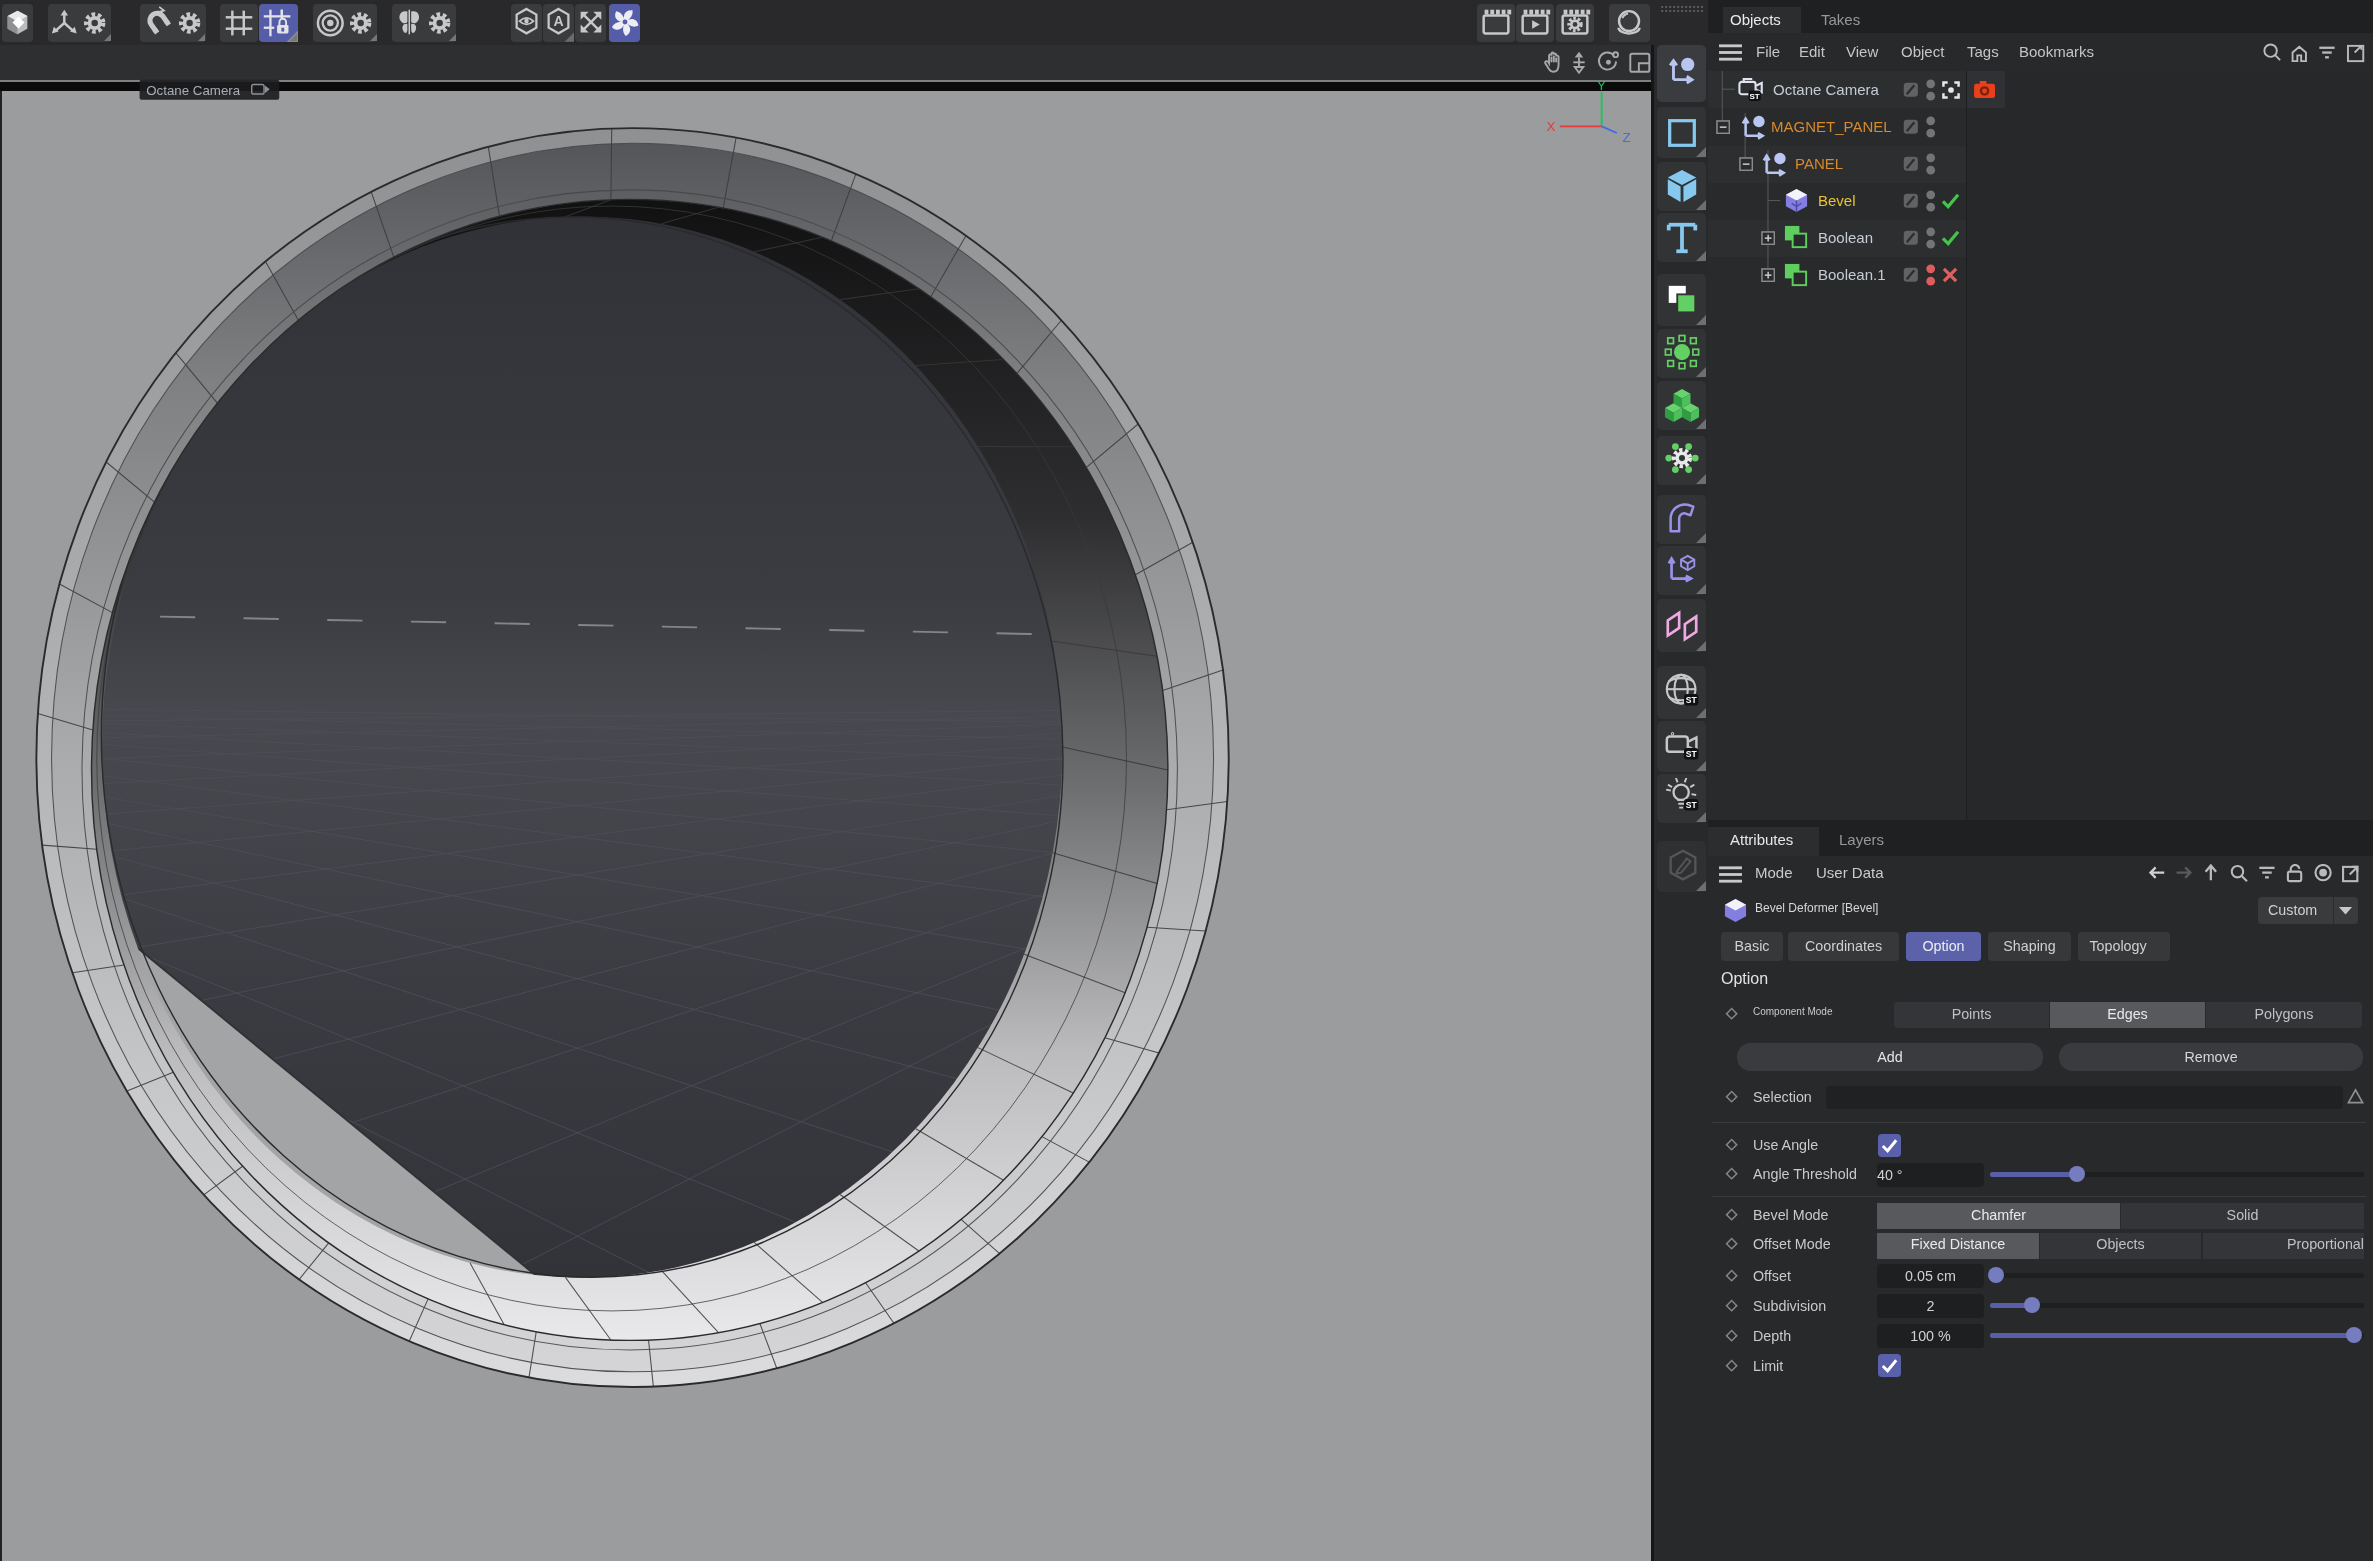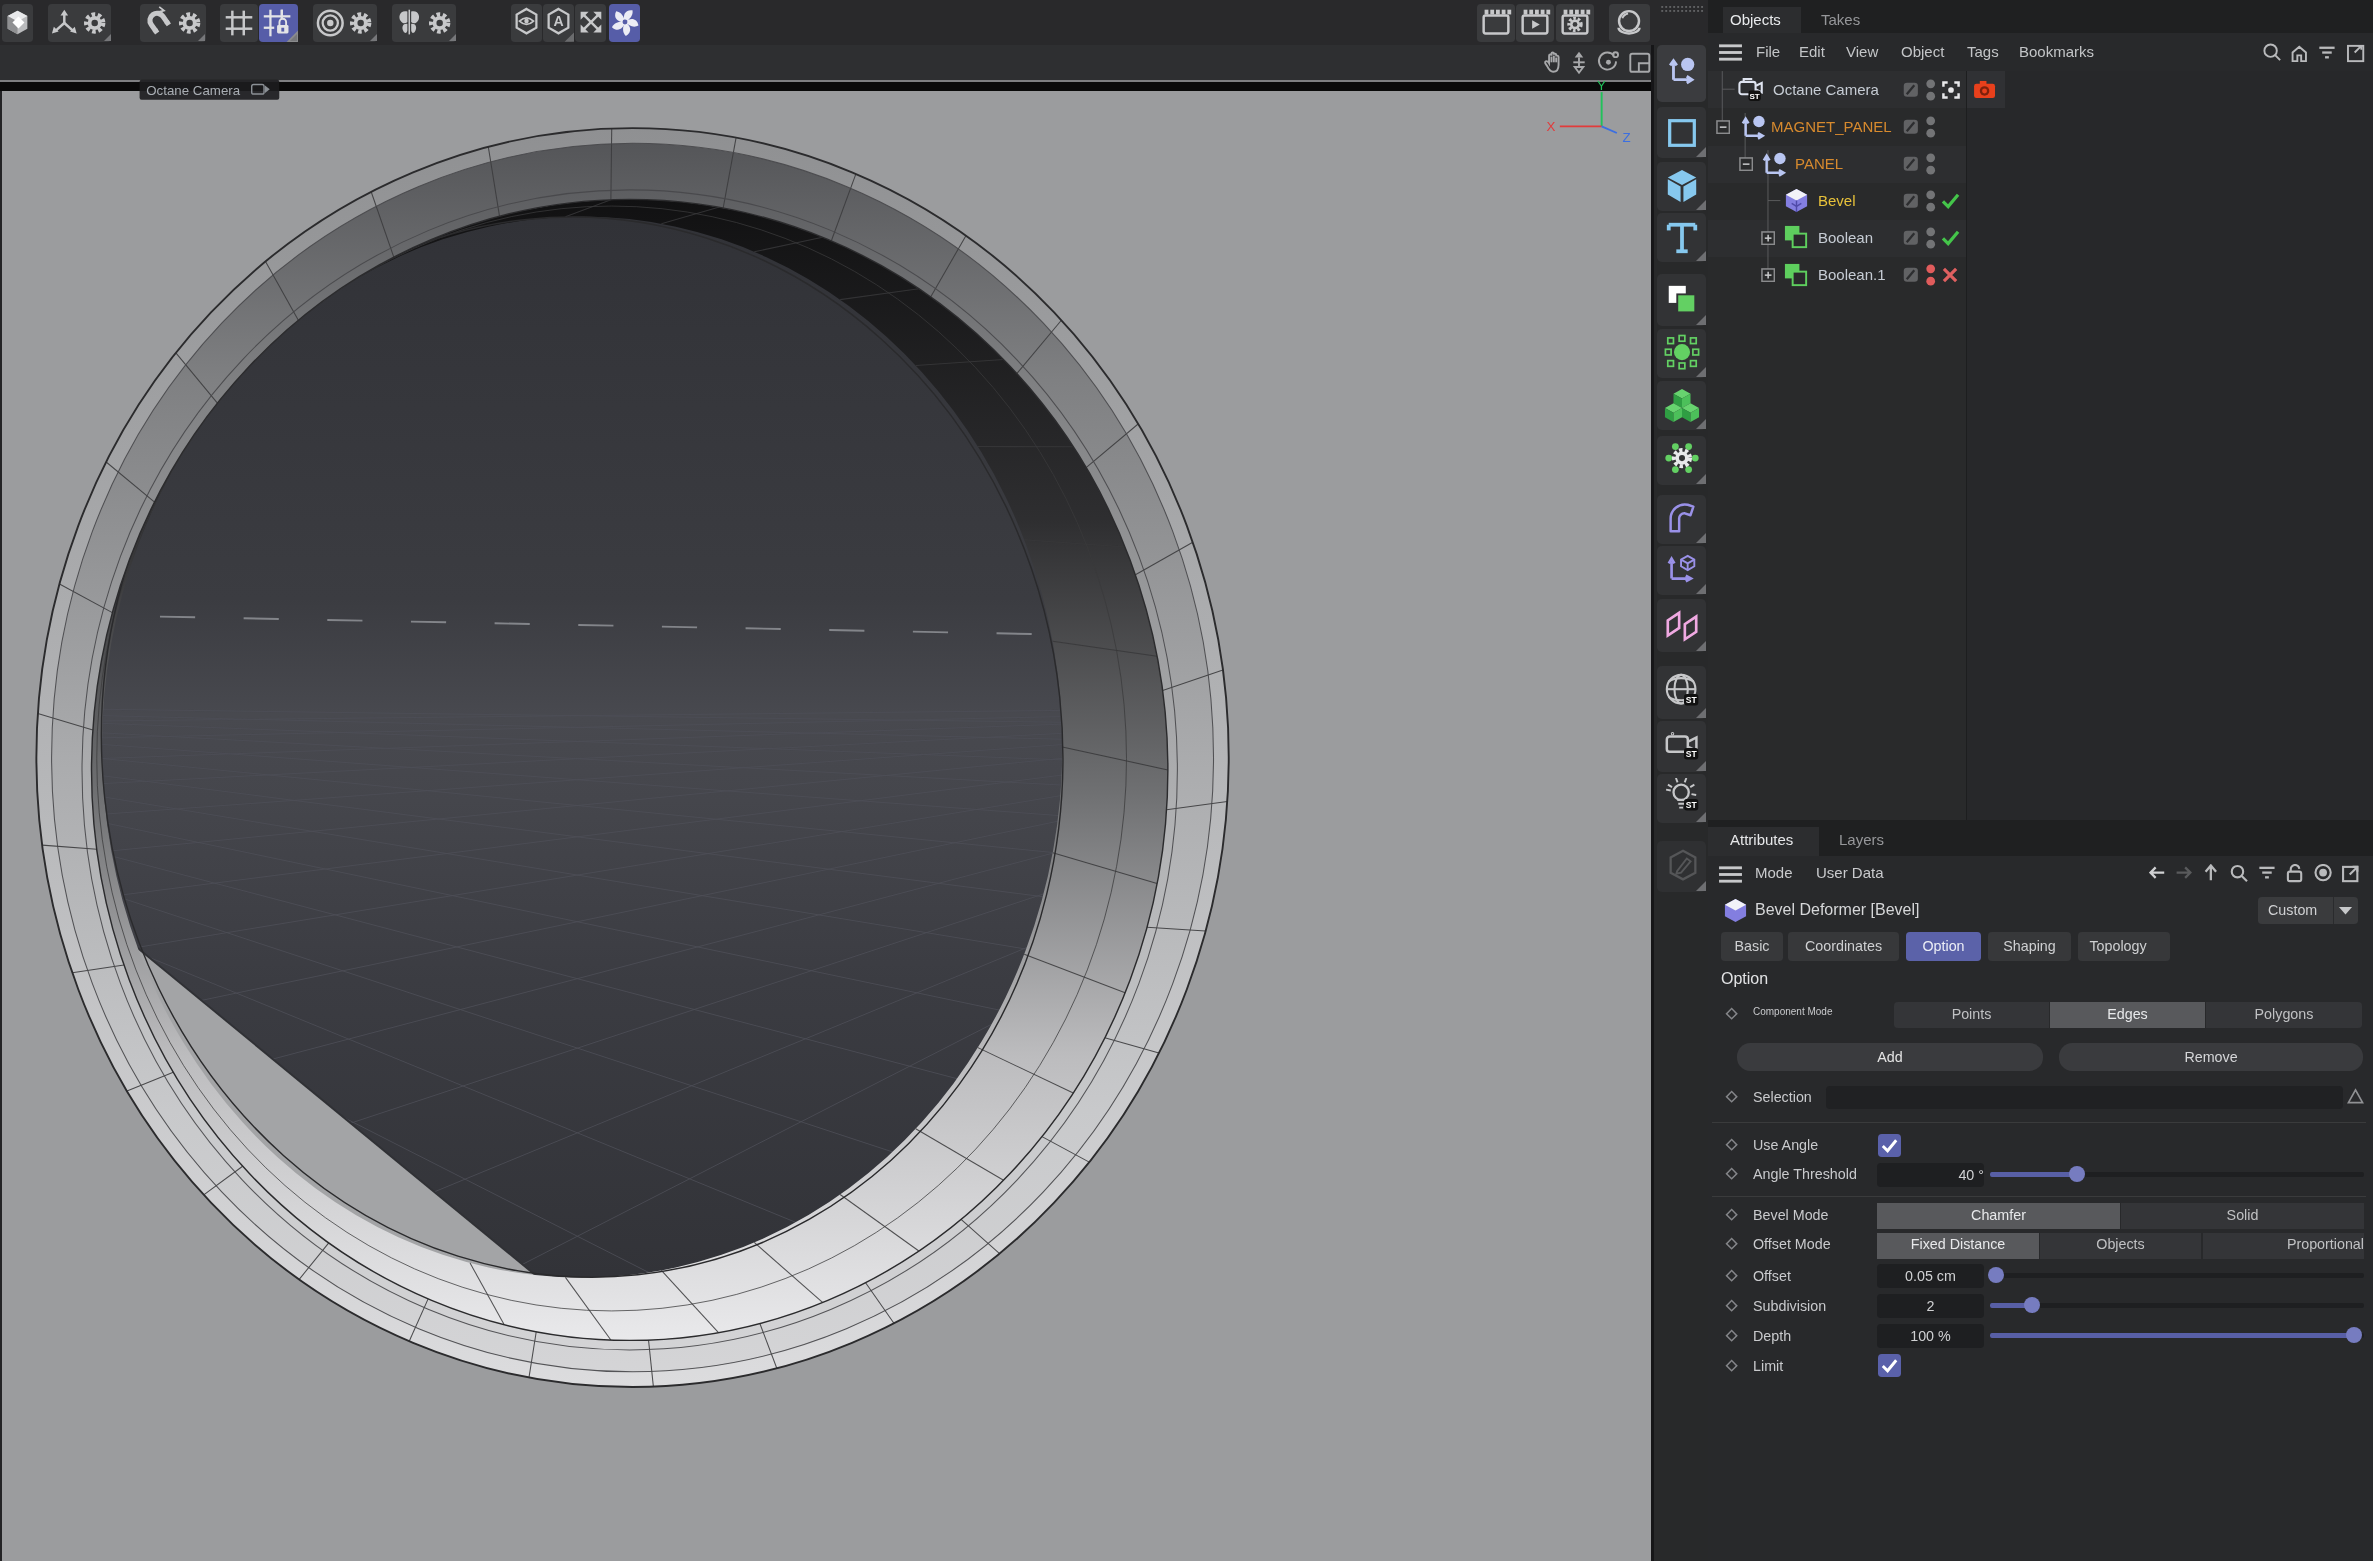--- a/index.html
+++ b/index.html
@@ -750,21 +750,21 @@
       </g>
       <g transform="translate(203,0)" fill="none" stroke="#b9babc" stroke-width="2.2">
         <rect x="1" y="3" width="15" height="15"></rect>
         <path d="M8 11 L16 3 M11 3 h5 v5"></path>
       </g>
     </svg>
 <svg style="position:absolute;left:1723px;top:898px" width="25" height="25" viewBox="0 0 26 26">
       <path d="M13 1 L24 7 L24 19 L13 25 L2 19 L2 7 Z" fill="#837ee0"></path>
       <path d="M13 1 L24 7 L13 13 L2 7 Z" fill="#f2f2f8"></path>
     </svg>
-<div class="txt" style="left:1755px;top:901px;font-size:16px;color:#d6d7d9">Bevel Deformer [Bevel]</div>
+<div class="txt" style="left:1755px;top:901px;font-size:12px;color:#d6d7d9">Bevel Deformer [Bevel]</div>
 <div class="abs" style="left:2258px;top:897px;width:100px;height:27px;background:#3a3b3d;border-radius:3.8px"></div>
 <div class="abs" style="left:2333px;top:897px;width:1px;height:27px;background:#2a2b2d"></div>
 <div class="txt" style="left:2268px;top:902px;font-size:14.3px;color:#d0d1d3">Custom</div>
 <svg style="position:absolute;left:2338px;top:906px" width="15" height="9.5" viewBox="0 0 16 10">
       <path d="M1 1 L8 9 L15 1 Z" fill="#c7c8ca"></path>
     </svg>
 <div class="abs" style="left:1721px;top:932px;width:62px;height:28.5px;background:#37383a;border-radius:3.8px"></div>
 <div class="txt" style="left:1721px;top:938px;width:62px;text-align:center;font-size:14.3px;color:#cfd0d2">Basic</div>
 <div class="abs" style="left:1788px;top:932px;width:111px;height:28.5px;background:#37383a;border-radius:3.8px"></div>
 <div class="txt" style="left:1788px;top:938px;width:111px;text-align:center;font-size:14.3px;color:#cfd0d2">Coordinates</div>
@@ -806,21 +806,21 @@
 <div class="txt" style="left:1753px;top:1137px;font-size:14.3px;color:#c9cacd">Use Angle</div>
 <div class="abs" style="left:1878px;top:1134px;width:23px;height:23px;background:#5a61aa;border-radius:3.8px"></div>
     <svg style="position:absolute;left:1878px;top:1134px" width="23" height="23" viewBox="0 0 24 24">
       <path d="M5 12.5 L10 17.5 L19 6.5" fill="none" stroke="#fff" stroke-width="3"></path>
     </svg>
 <svg style="position:absolute;left:1725px;top:1167px" width="13.3" height="13.3" viewBox="0 0 14 14">
       <rect x="3.2" y="3.2" width="7.6" height="7.6" fill="none" stroke="#85868a" stroke-width="1.6" transform="rotate(45 7 7)"></rect>
     </svg>
 <div class="txt" style="left:1753px;top:1166px;font-size:14.3px;color:#c9cacd">Angle Threshold</div>
 <div class="abs" style="left:1877px;top:1163px;width:107px;height:24px;background:#1e1f21;border-radius:3.8px"></div>
-    <div class="txt" style="left:1877px;top:1167px;width:107px;text-align:right;font-size:14.3px;color:#d0d1d3">40 °</div>
+    <div class="txt" style="left:1877px;top:1167px;width:107px;text-align:left;font-size:14.3px;color:#d0d1d3">40 °</div>
 <div class="abs" style="left:1990px;top:1172px;width:374px;height:4.8px;background:#1e1f21;border-radius:1.9px"></div>
     <div class="abs" style="left:1990px;top:1172px;width:88px;height:4.8px;background:#585fa6;border-radius:1.9px"></div>
     <div class="abs" style="left:2069px;top:1166px;width:16px;height:16px;background:#767cc0;border-radius:50%"></div>
 <div class="abs" style="left:1712px;top:1196px;width:654px;height:1px;background:#3a3b3c"></div>
 <svg style="position:absolute;left:1725px;top:1208px" width="13.3" height="13.3" viewBox="0 0 14 14">
       <rect x="3.2" y="3.2" width="7.6" height="7.6" fill="none" stroke="#85868a" stroke-width="1.6" transform="rotate(45 7 7)"></rect>
     </svg>
 <div class="txt" style="left:1753px;top:1207px;font-size:14.3px;color:#c9cacd">Bevel Mode</div>
 <div class="abs" style="left:1877px;top:1203px;width:487px;height:26px;border-radius:3.8px;overflow:hidden"></div>
 <div class="abs" style="left:1877px;top:1203px;width:243px;height:26px;background:#58595c"></div>

